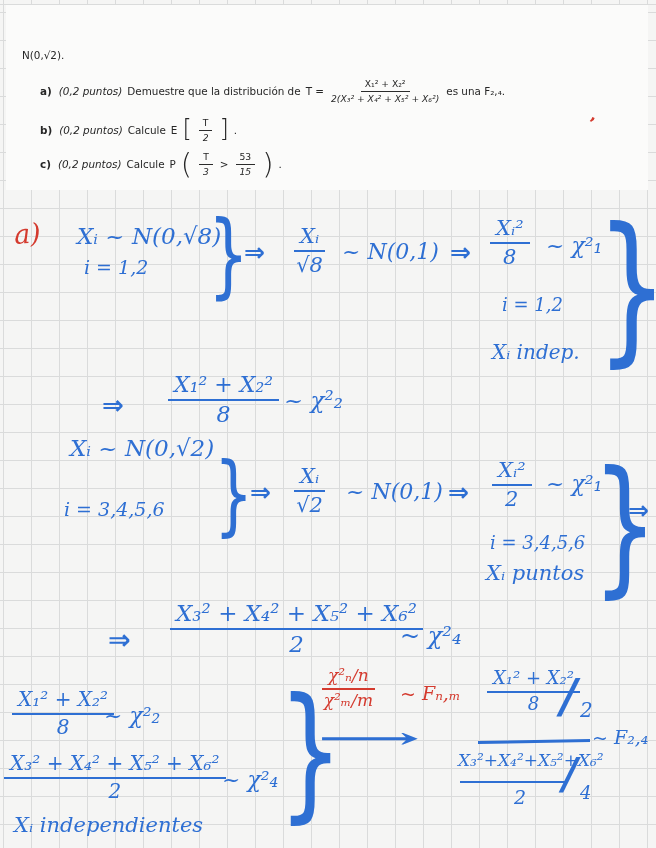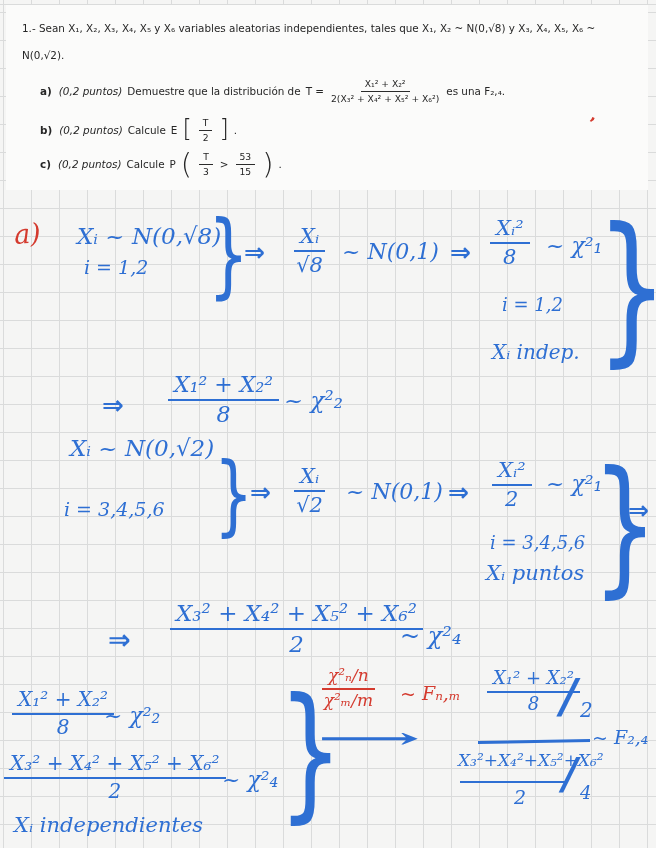--- a/index.html
+++ b/index.html
@@ -14,21 +14,21 @@
   }
   
   .panel{position:absolute;left:6px;top:5px;width:642px;height:185px;background:#fbfbfa;}
   .prow{position:absolute;display:flex;align-items:center;gap:5px;
         font-size:10.4px;color:#262626;white-space:nowrap;
         font-family:"DejaVu Sans",sans-serif;}
   .plabel{font-weight:bold;margin-right:2px;}
   .ppoints{font-style:italic;}
   .pfrac{display:inline-flex;flex-direction:column;align-items:center;line-height:1.25;font-size:9.2px;margin:0 2px;}
   .pfrac .n{border-bottom:1px solid #2b2b2b;padding:0 4px 1px;}
-  .pfrac .d{padding-top:1px;}
+  .pfrac .d{padding-top:1px;font-style:italic;}
   .bigbr{font-size:24px;font-weight:300;line-height:0.9;}
   .bigpar{font-size:29px;font-weight:300;line-height:0.9;}
   .stray{position:absolute;color:#d43a2e;font-size:15px;font-weight:bold;transform:rotate(25deg);}
   
   .hw{position:absolute;font-family:"DejaVu Serif","DejaVu Sans",serif;font-style:italic;
       color:#2e6fd3;white-space:nowrap;line-height:1.05;}
   .ink-red{color:#d43a2e;}
   .hfrac{position:absolute;display:flex;flex-direction:column;align-items:center;
          font-family:"DejaVu Serif","DejaVu Sans",serif;font-style:italic;color:#2e6fd3;
          line-height:1.05;white-space:nowrap;}
@@ -42,23 +42,20 @@
   .longarrow{transform:scaleX(2.55);transform-origin:left center;font-style:normal;font-weight:bold;}
   .slash{font-size:46px;font-weight:bold;}
   .bar{position:absolute;background:#2e6fd3;height:2.5px;}
 </style>
 </head>
 <body>
 
 <div class="sheet">
 
   <div class="panel">
-    <div class="prow" style="left:16px;top:17px;">
-      <span>1.- Sean X₁, X₂, X₃, X₄, X₅ y X₆ variables aleatorias independientes, tales que X₁, X₂ ~ N(0,√8) y X₃, X₄, X₅, X₆ ~</span>
-    </div>
     <div class="prow" style="left:16px;top:44px;">
       <span>N(0,√2).</span>
     </div>
 
     <div class="prow" style="left:34px;top:73px;">
       <span class="plabel">a)</span>
       <span class="ppoints">(0,2 puntos)</span>
       <span>Demuestre que la distribución de</span>
       <span>T =</span>
       <span class="pfrac">

